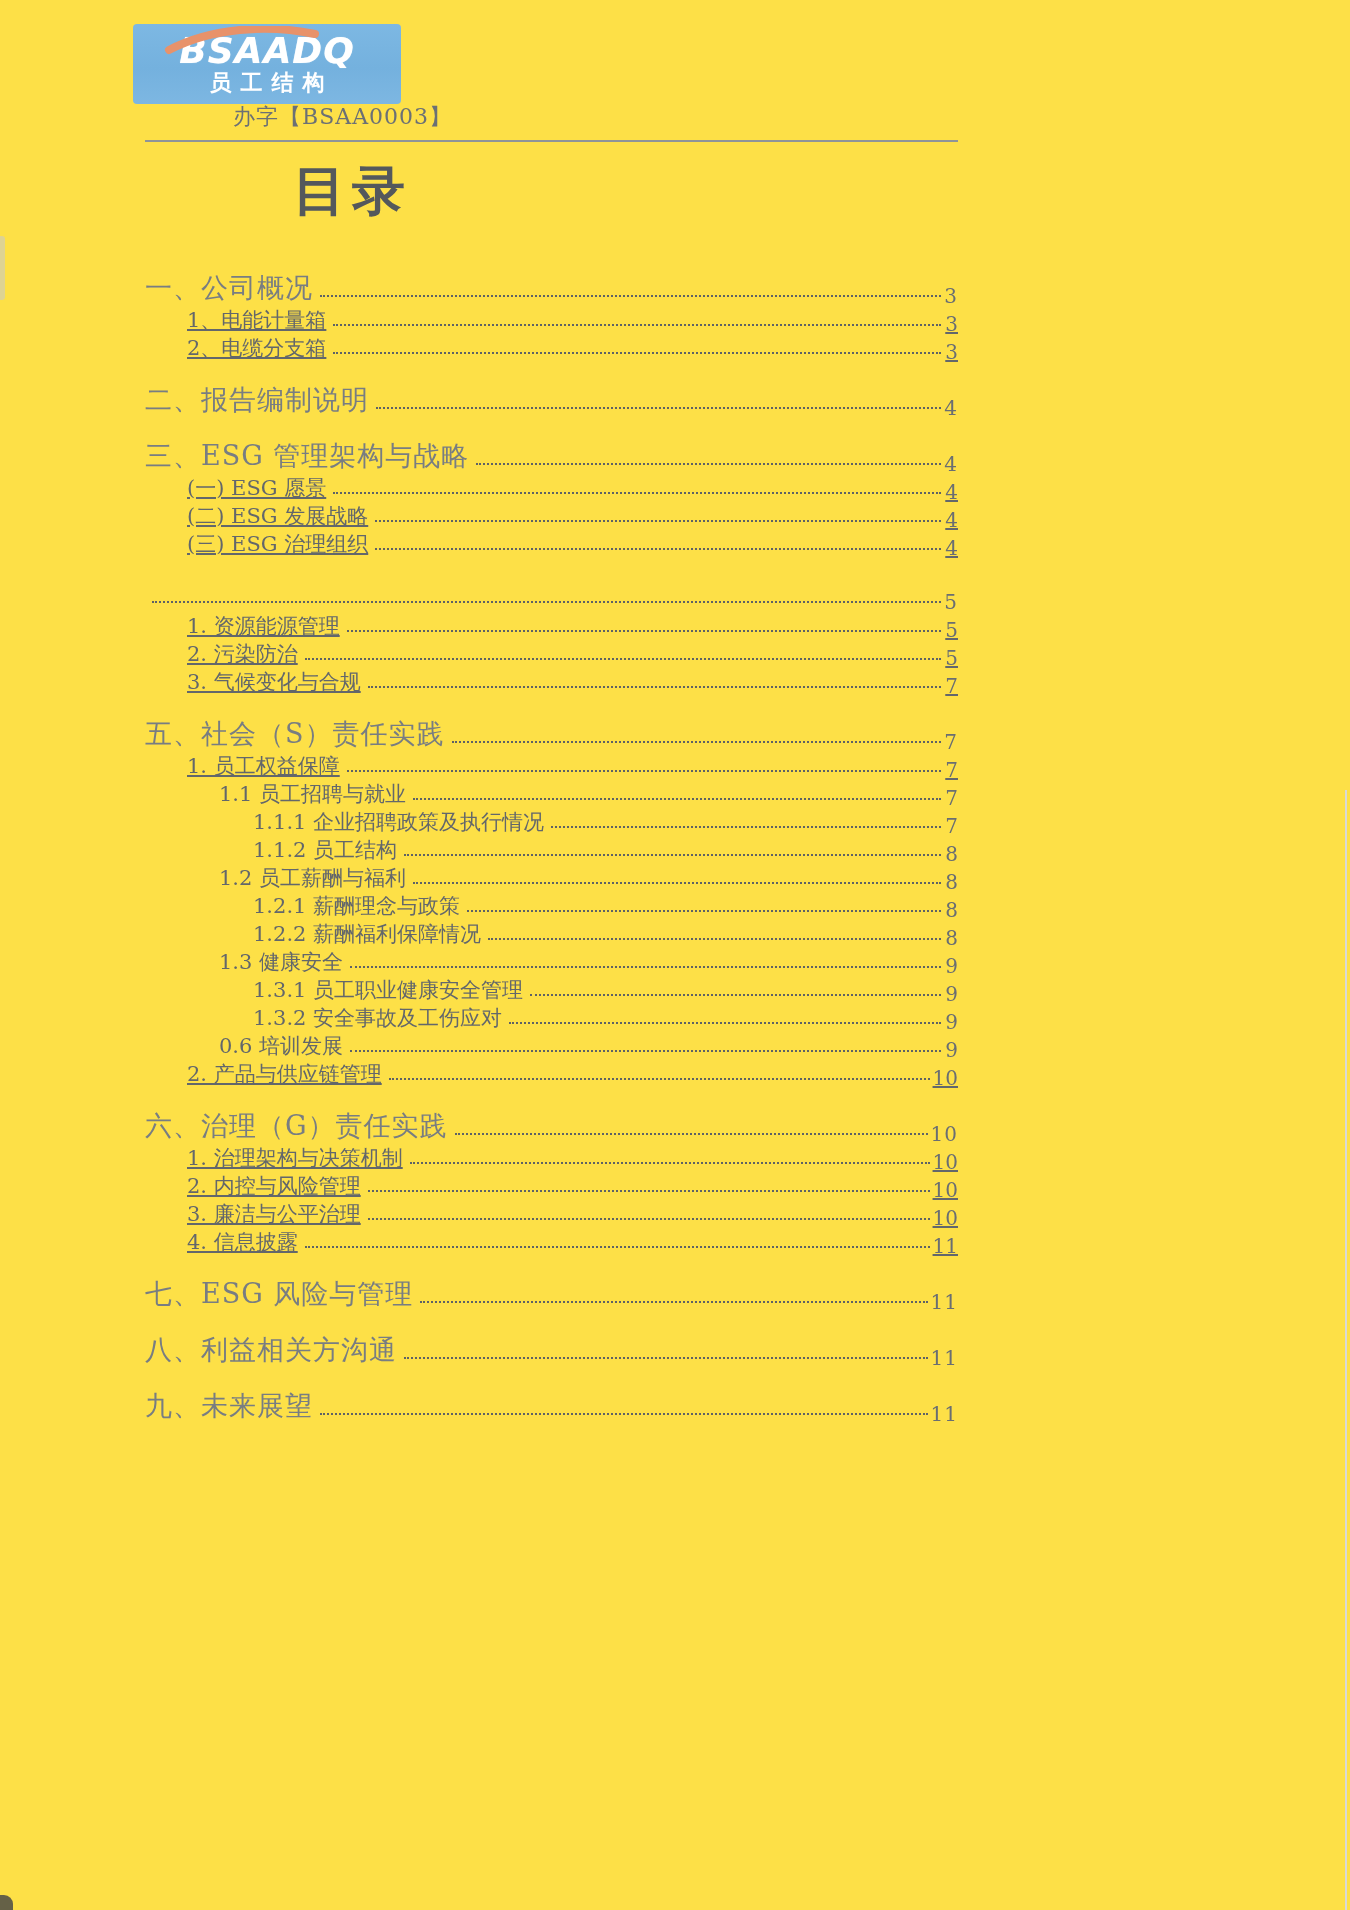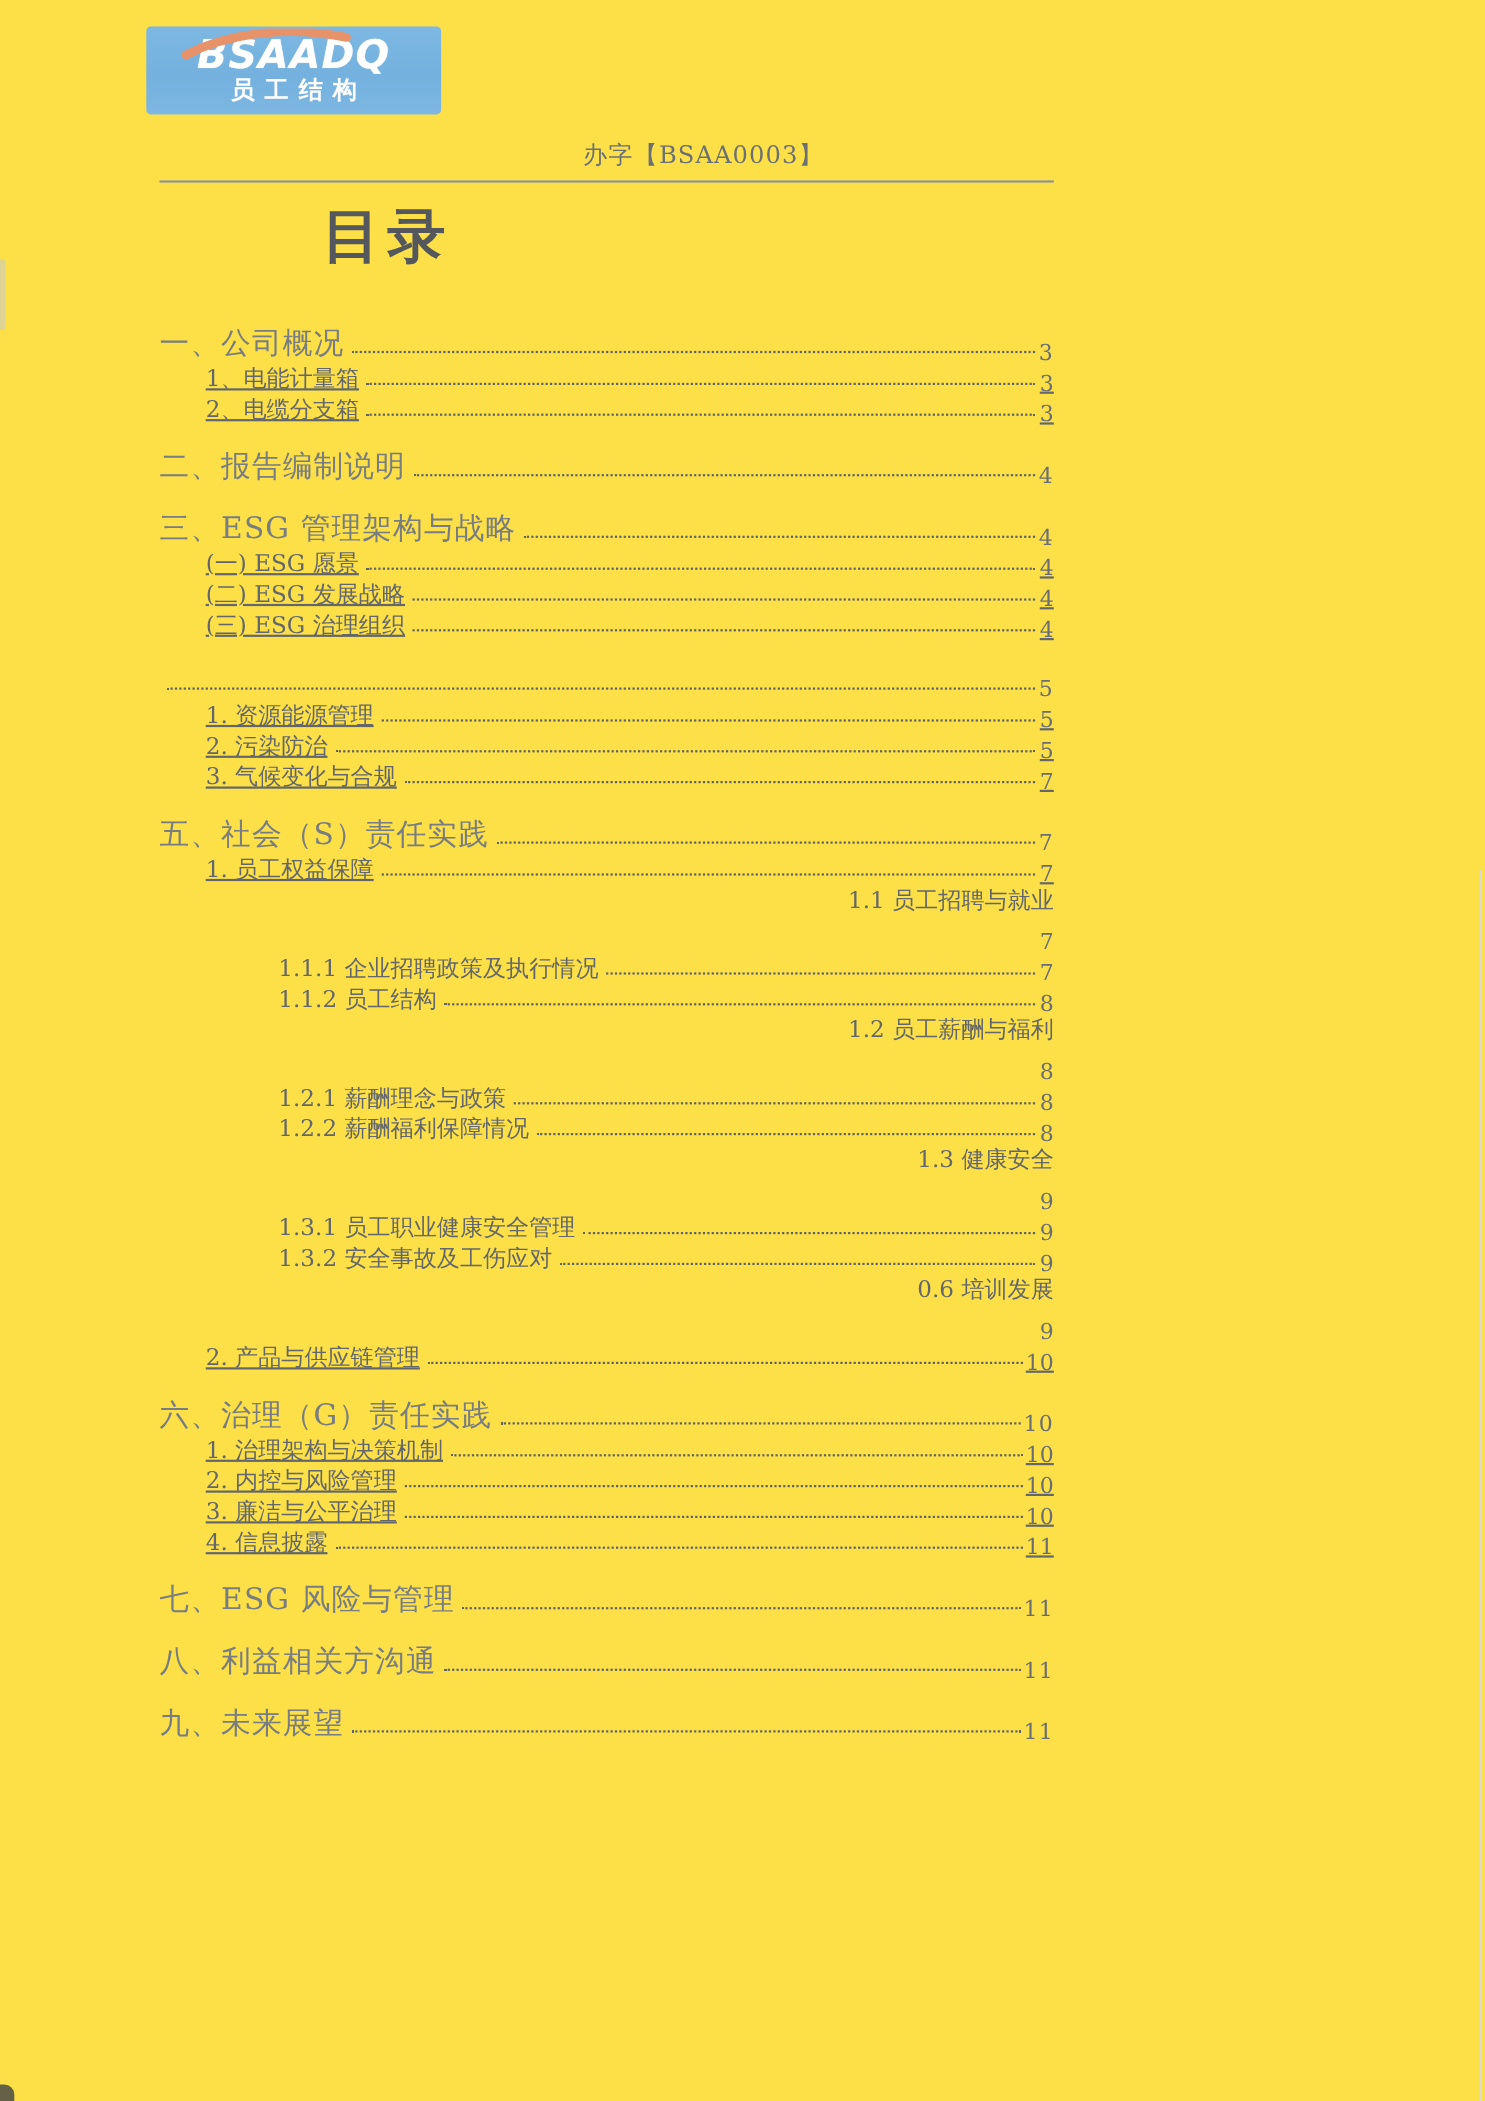--- a/index.html
+++ b/index.html
@@ -29,38 +29,37 @@
     letter-spacing:1px;text-shadow:0 0 1px rgba(255,255,255,.6);
   }
   .logo-cn{
     font-family:"DejaVu Sans","Liberation Sans",sans-serif;
     font-weight:700;font-size:22px;line-height:26px;color:#ffffff;
     letter-spacing:9px;text-indent:9px;
   }
   
   .content{position:absolute;left:145px;top:102px;width:813px;}
   .doc-number{
-    text-align:center;font-size:22px;color:#6b7075;
+    font-size:22px;color:#6b7075;
     transform:translateX(88px);
     letter-spacing:1px;
-    margin-top:24px;
   }
   .header-rule{border:none;border-top:2px solid #8f9498;margin:8px 0 0 0;}
   .page-title{
     margin:14px 0 42px 0;
     transform:translateX(148px);
     font-size:53px;font-weight:600;color:#54585c;
     letter-spacing:6px;
   }
   
   .toc{width:100%;}
   .toc-row{display:flex;align-items:flex-end;min-height:28px;}
   .toc-row.lvl1{margin-top:20px;min-height:34px;font-size:27px;color:#787d82;letter-spacing:1px;}
   .toc-row.lvl2{font-size:21px;padding-left:42px;text-decoration:underline;}
-  .toc-row.lvl3{font-size:21px;padding-left:74px;flex-direction:column;}
+  .toc-row.lvl3{font-size:21px;padding-left:74px;}
   .toc-row.lvl4{font-size:21px;padding-left:108px;}
   .toc-label{white-space:nowrap;}
   .leader{
     flex:1;height:0;
     border-bottom:2px dotted #5e6266;
     margin:0 3px 8px 7px;
   }
   .lvl1 .leader{margin-bottom:9px;}
   .toc-page{
     font-size:20px;color:#6a6e72;

